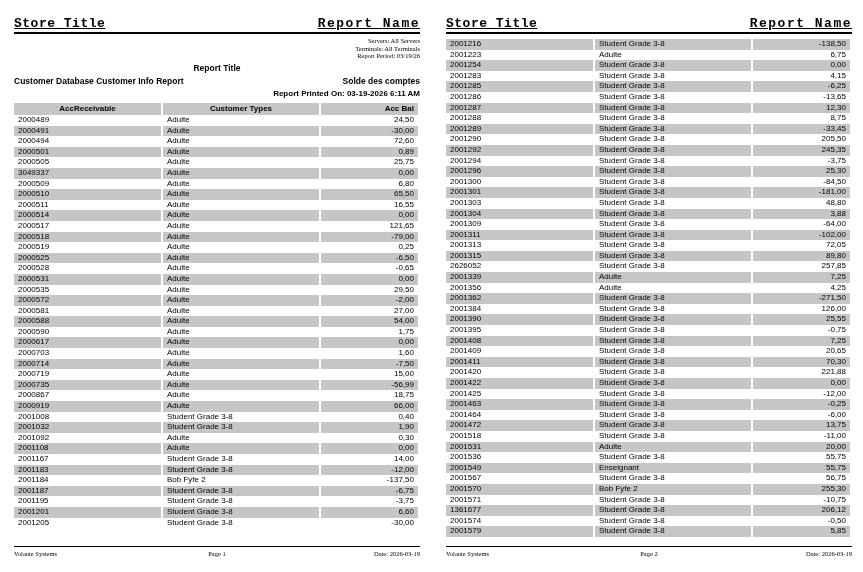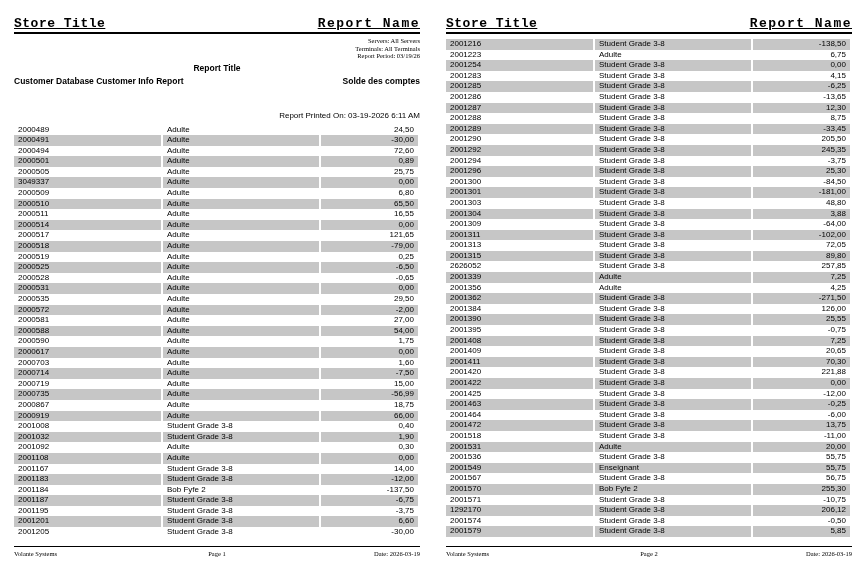--- a/index.html
+++ b/index.html
@@ -20,21 +20,21 @@
     text-decoration:underline; white-space:nowrap;
   }
   .store-title { left:0; letter-spacing:0.5px; }
   .report-name { right:0; letter-spacing:1.5px;margin-left:8px; }
 
   
   .meta { text-align:right; font-family:"Liberation Serif", serif; font-size:6.5px; line-height:7.5px; margin-top:3px; }
 
   .report-title { text-align:center; font-weight:bold; font-size:8.5px; margin-top:3px; }
   .subtitle-row { display:flex; justify-content:space-between; font-weight:bold; font-size:8.5px; margin-top:3px; }
-  .printed-on { text-align:right; font-weight:normal; font-size:8px; margin-top:25px; }
+  .printed-on { text-align:right; font-weight:bold; font-size:8px; margin-top:3px; }
 
   
   .table { margin-top:5px; }
   .trow { display:flex; height:10.6px; font-size:8px; line-height:10.5px; white-space:nowrap; }
   .trow .c1 { width:147px; padding-left:4px; box-sizing:border-box; }
   .trow .c2 { width:156px; margin-left:2px; padding-left:4px; box-sizing:border-box; }
   .trow .c3 { width:97px;  margin-left:2px; text-align:right; padding-right:4px; box-sizing:border-box; }
   .trow.shaded .c1, .trow.shaded .c2, .trow.shaded .c3 { background:#c6c6c6; }
   .trow.thead { height:12.5px; line-height:12.5px; font-weight:bold; }
   .trow.thead .c1, .trow.thead .c2, .trow.thead .c3 { background:#c6c6c6; }
@@ -65,20 +65,25 @@
       <div>Report Period: 03/19/26</div>
     </div>
     <div class="report-title">Report Title</div>
     <div class="subtitle-row">
       <span>Customer Database Customer Info Report</span>
       <span>Solde des comptes</span>
     </div>
     <div class="printed-on">Report Printed On: 03-19-2026 6:11 AM</div>
 
     <div class="table">
+      <div class="trow thead">
+        <div class="c1">AccReceivable</div>
+        <div class="c2">Customer Types</div>
+        <div class="c3">Acc Bal</div>
+      </div>
       <div>
           <div class="trow">
             <div class="c1">2000489</div>
             <div class="c2">Adulte</div>
             <div class="c3">24,50</div>
           </div>
           <div class="trow shaded">
             <div class="c1">2000491</div>
             <div class="c2">Adulte</div>
             <div class="c3">-30,00</div>
@@ -502,21 +507,21 @@
             <div class="c1">2001570</div>
             <div class="c2">Bob Fyfe 2</div>
             <div class="c3">255,30</div>
           </div>
           <div class="trow">
             <div class="c1">2001571</div>
             <div class="c2">Student Grade 3-8</div>
             <div class="c3">-10,75</div>
           </div>
           <div class="trow shaded">
-            <div class="c1">1292170</div>
+            <div class="c1">1361677</div>
             <div class="c2">Student Grade 3-8</div>
             <div class="c3">206,12</div>
           </div>
           <div class="trow">
             <div class="c1">2001574</div>
             <div class="c2">Student Grade 3-8</div>
             <div class="c3">-0,50</div>
           </div>
           <div class="trow shaded">
             <div class="c1">2001579</div>

